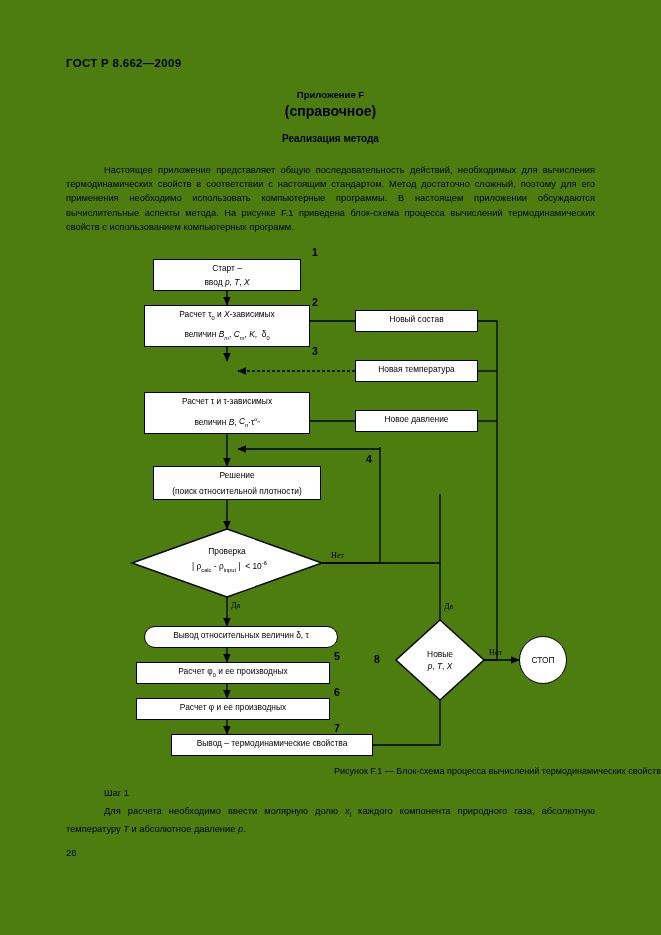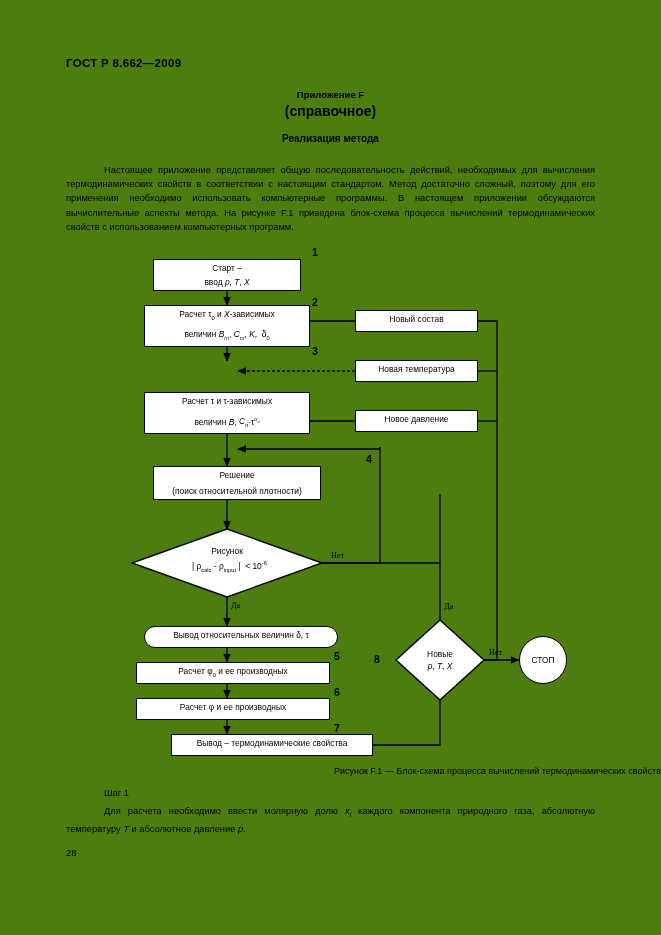--- a/index.html
+++ b/index.html
@@ -257,21 +257,21 @@
   <div class="node" style="left:128px; top:734px; width:202px; height:22px;margin-left:43px;">Вывод – термодинамические свойства</div>
 
   <div class="flow">
     <svg width="661" height="935">
       <polygon points="227,529 322,563 227,597 132,563" fill="#fff" stroke="#000" stroke-width="1.4"></polygon>
       <polygon points="440,620 484,660 440,700 396,660" fill="#fff" stroke="#000" stroke-width="1.4"></polygon>
     </svg>
   </div>
 
   <div class="diamond-text" style="left:192px; top:545px; width:70px;">
-    <span>Рисунок</span><br>
+    <span>Проверка</span><br>
     <span style="white-space:nowrap">| ρ<sub>calc</sub> - ρ<sub>input</sub> | &nbsp;&lt; 10<sup>-6</sup></span>
   </div>
 
   <div class="diamond-text" style="left:414px; top:648px; width:52px;">
     <span>Новые</span><br>
     <span><i class="v">p</i>, <i class="v">T</i>, <i class="v">X</i></span>
   </div>
 
   <div class="stop-circle" style="left:519px; top:636px; width:48px; height:48px;">СТОП</div>
 

